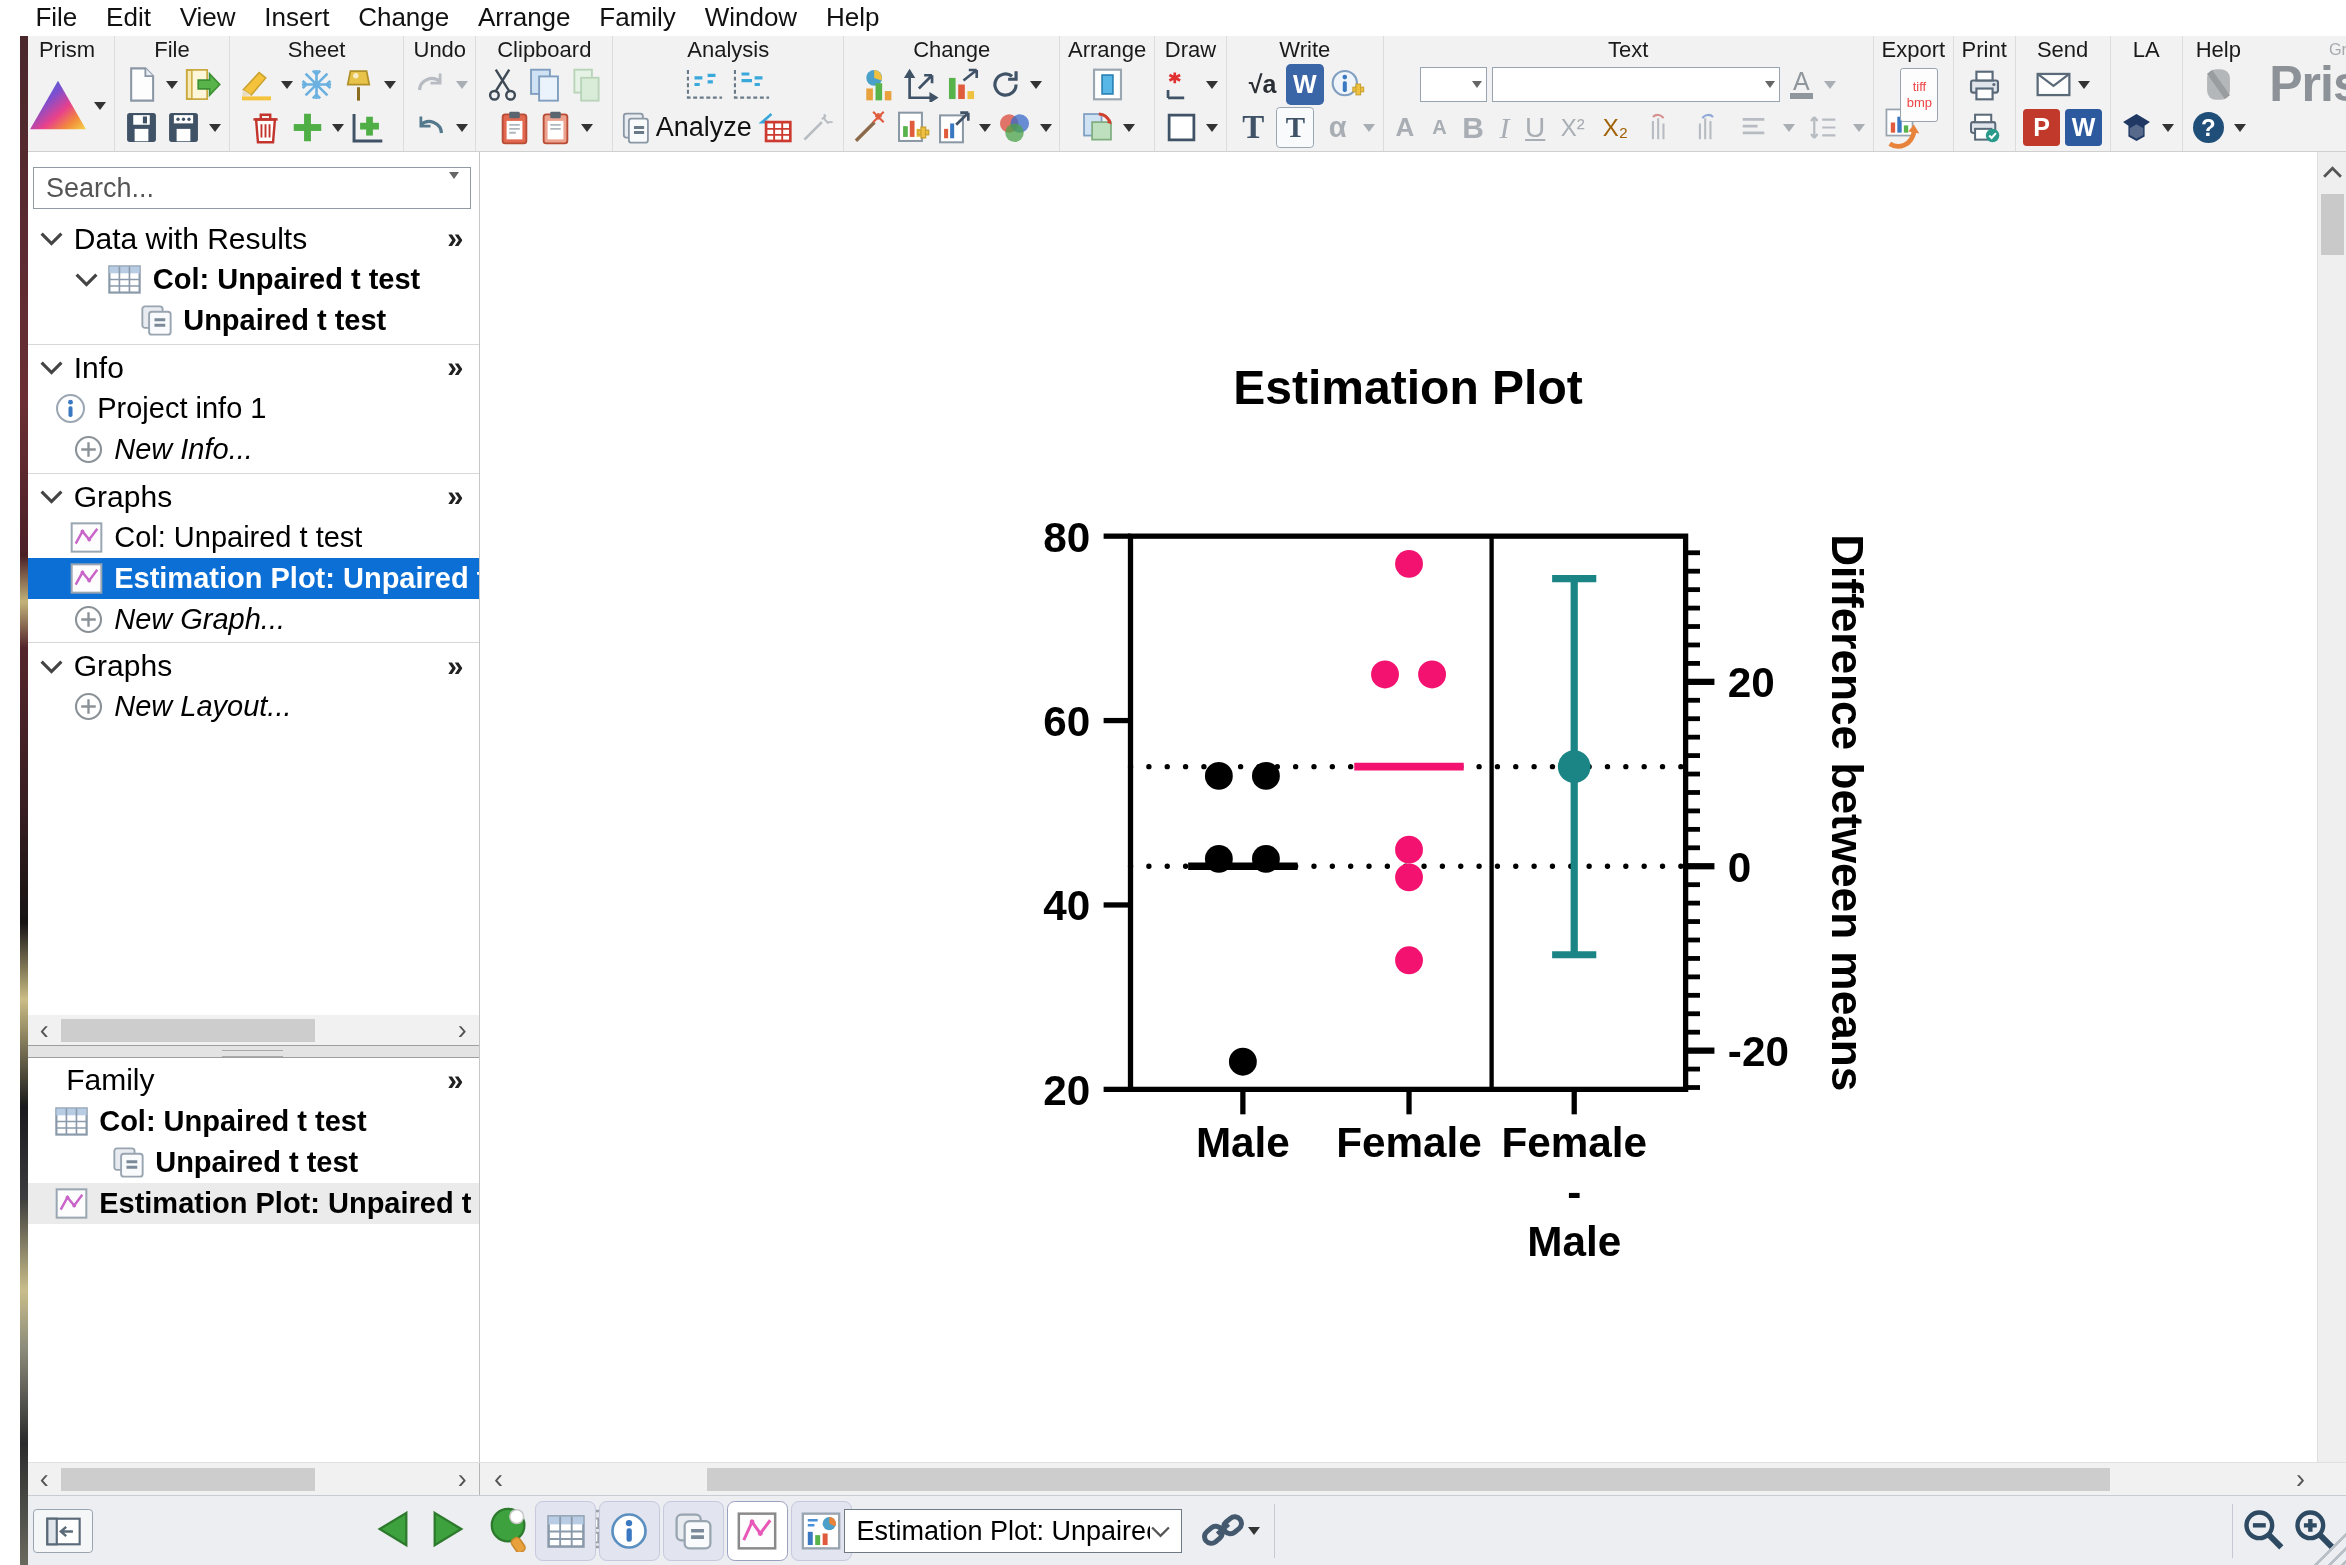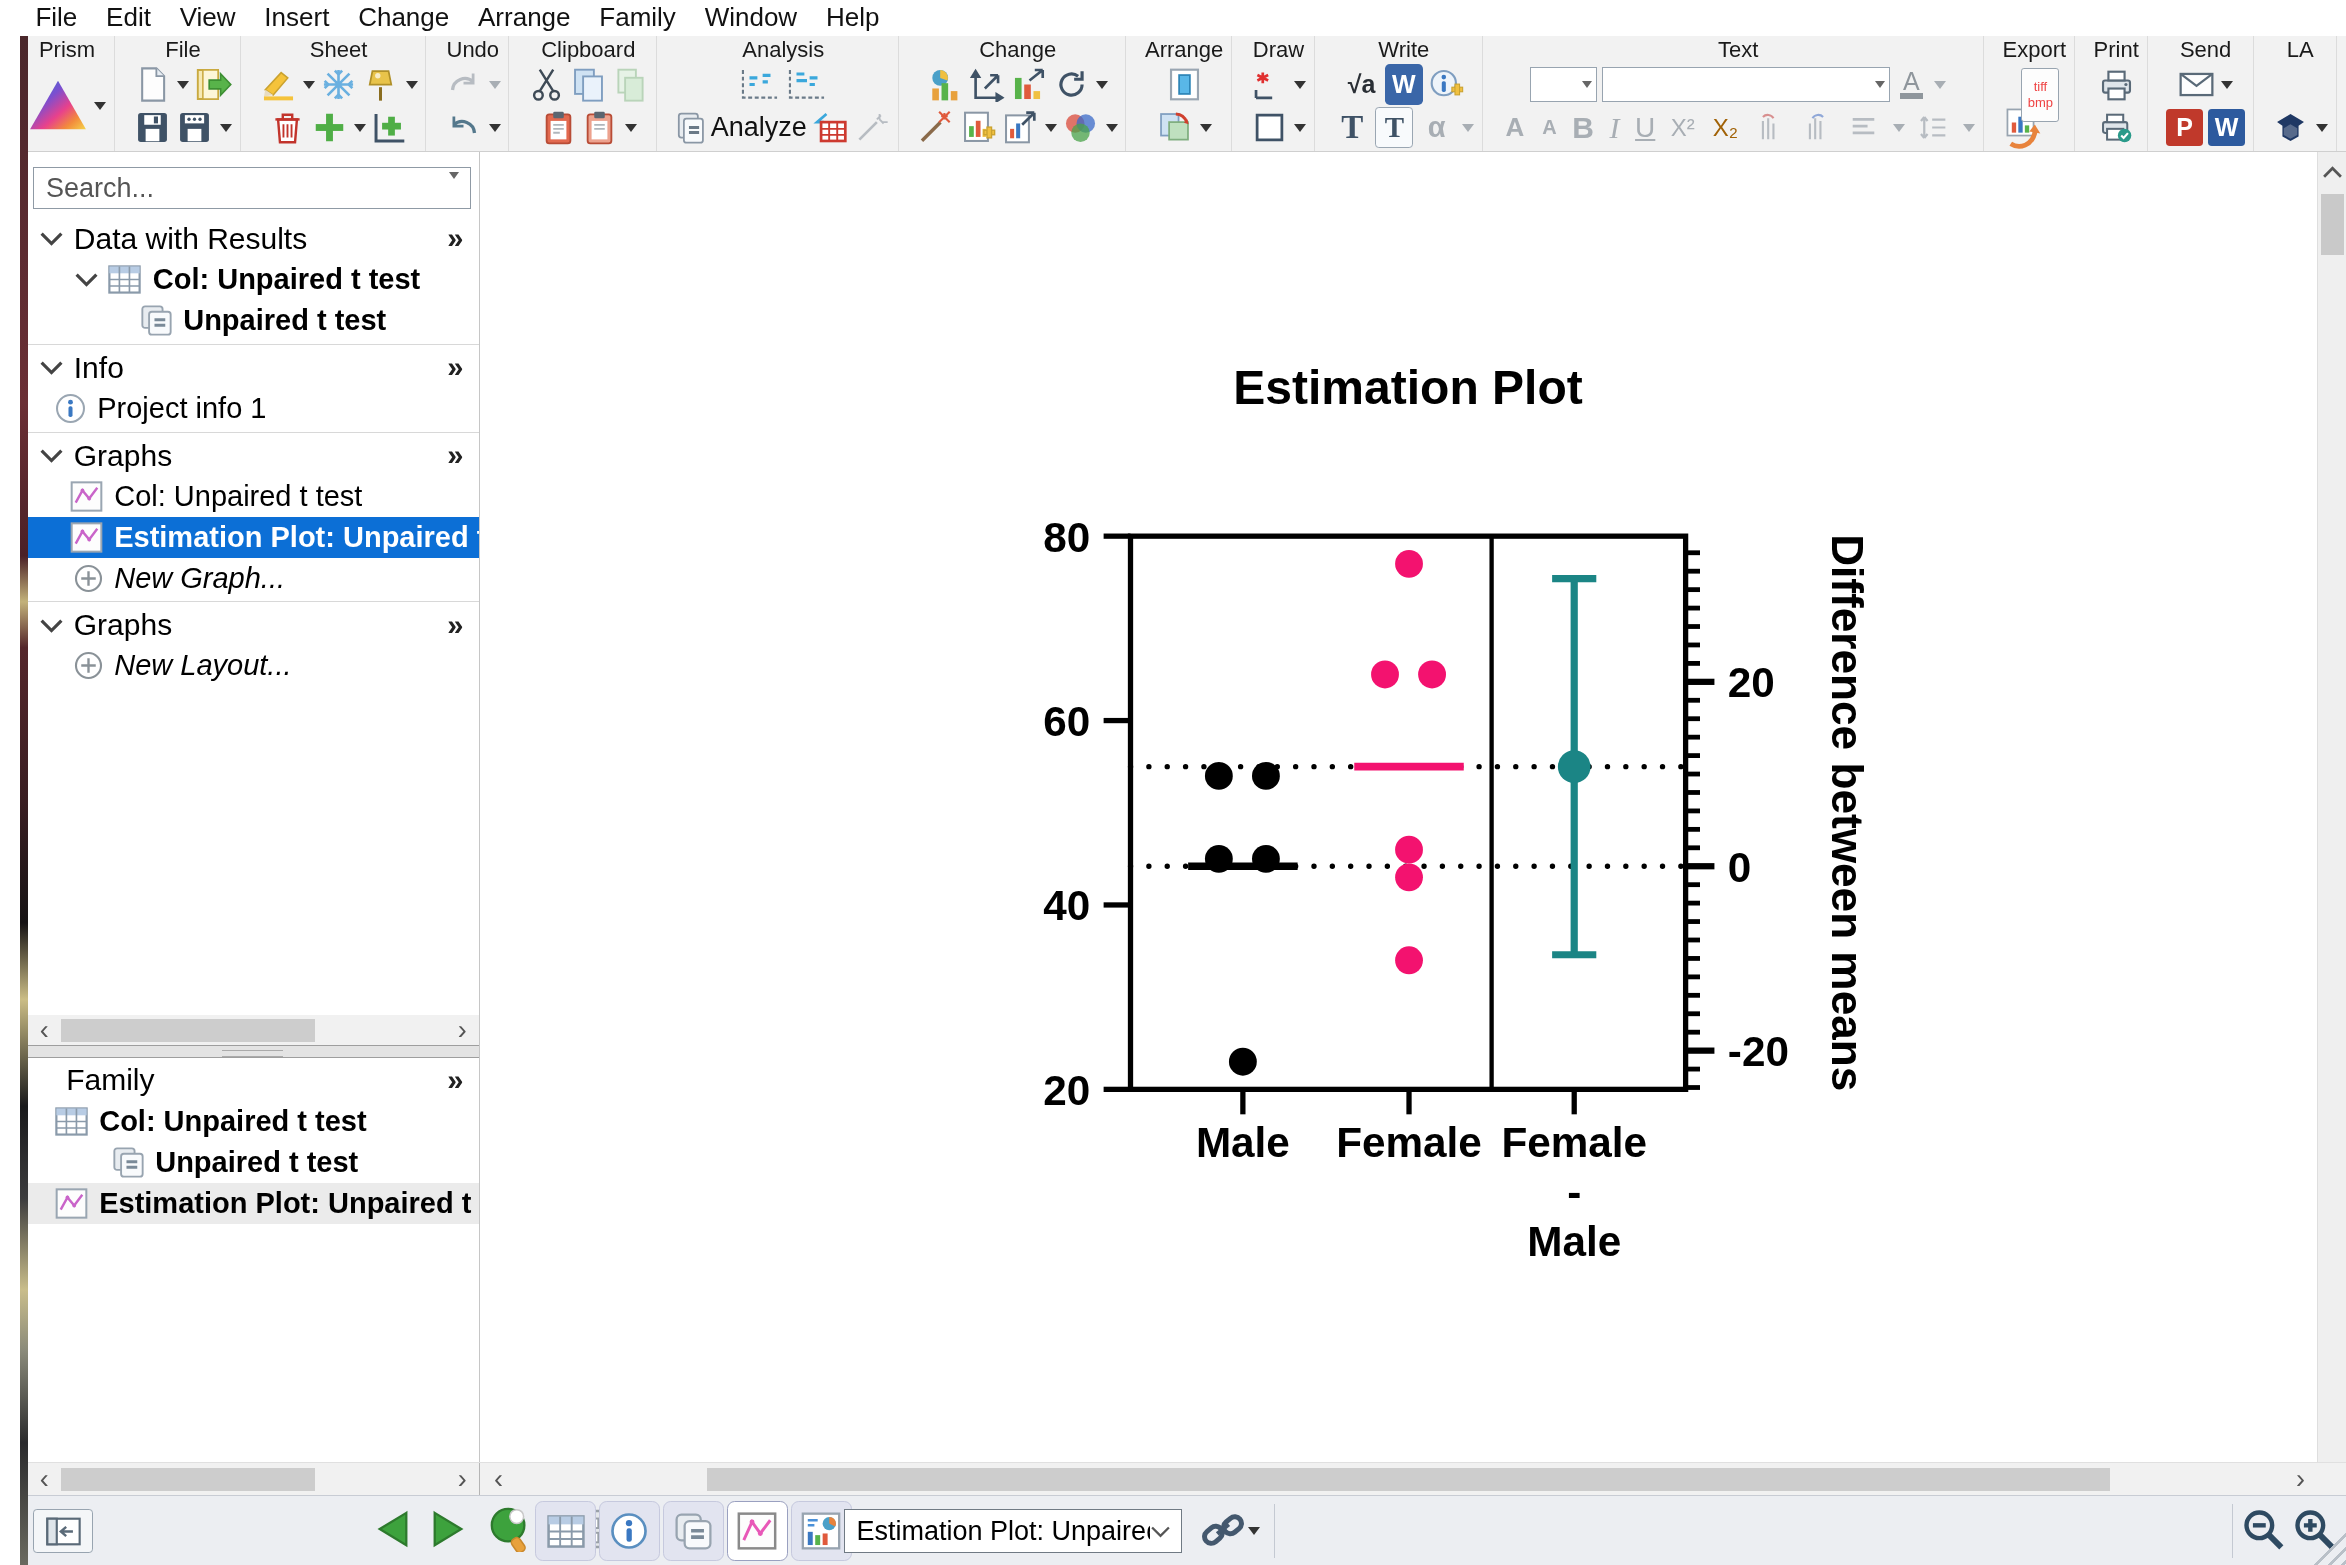--- a/index.html
+++ b/index.html
@@ -8,21 +8,21 @@
   .app { position:absolute; inset:0; background:#fff;margin-left:20px; }
 
   
   .menubar { position:absolute; left:0; top:0; right:0; height:36px; background:#fff;
     display:flex; align-items:center; padding-left:15.4px; gap:0; z-index:5; }
   .menu-item { font-size:26px; color:#111; padding:1.9px 14.4px 3.8px 14.4px; cursor:default; }
   .menu-item:first-child { padding-left:0; }
 
   
   .toolbar { position:absolute; left:0; top:36px; right:0; height:116px; background:#f2f2f2;
-    border-bottom:1px solid #cfcfcf; display:flex; align-items:flex-start; overflow:hidden;gap:11px; }
+    border-bottom:1px solid #cfcfcf; display:flex; align-items:flex-start; overflow:hidden; }
   .tbgroup { display:flex; flex-direction:column; align-items:center;
     border-right:1px solid #dcdcdc; padding:1px 7.7px 1.9px 7.7px; flex:0 0 auto; }
   .tbgroup .glabel { font-size:22px; color:#1a1a1a; height:26px; line-height:26px; }
   .tbrow { display:flex; align-items:center; gap:4.8px; height:43px; }
   .ib { display:flex; align-items:center; justify-content:center; min-width:37px; height:41px;
     border-radius:3.8px; cursor:default; }
   .caret { width:0; height:0; border-left:6.7px solid transparent; border-right:6.7px solid transparent;
     border-top:8.6px solid #333; margin-left:1.9px; }
   .caret.gray { border-top-color:#a8aeb4; }
   .glyph { font-size:27px; color:#3f5266; font-weight:bold; }
@@ -716,20 +716,27 @@
       <span>Info</span>
       <span class="spread">»</span>
     </div>
     <div class="trow" style="padding-left:27px">
       <svg class="tree-icon" width="31" height="31" viewBox="0 0 23 23">
           <circle cx="11.5" cy="11.5" r="10" fill="#fff" stroke="#9aa6b2" stroke-width="1.5"></circle>
           <circle cx="11.5" cy="6.8" r="1.8" fill="#3a78c2"></circle>
           <rect x="10" y="9.8" width="3" height="8" rx="1.3" fill="#3a78c2"></rect>
         </svg>
       <span class="lbl">Project info 1</span>
+    </div>
+    <div class="trow" style="padding-left:46px">
+      <svg class="tree-icon" width="29" height="29" viewBox="0 0 22 22">
+          <circle cx="11" cy="11" r="9.5" fill="none" stroke="#8a9298" stroke-width="1.6"></circle>
+          <path d="M11 5.5v11M5.5 11h11" stroke="#8a9298" stroke-width="1.8"></path>
+        </svg>
+      <span class="lbl italic">New Info...</span>
     </div>
     <div class="sec-div"></div>
 
     <div class="sec-h">
       <svg class="chev-svg" viewBox="0 0 20 14">
           <polyline points="2,3 10,11 18,3" fill="none" stroke="#444" stroke-width="2.6"></polyline>
         </svg>
       <span>Graphs</span>
       <span class="spread">»</span>
     </div>

